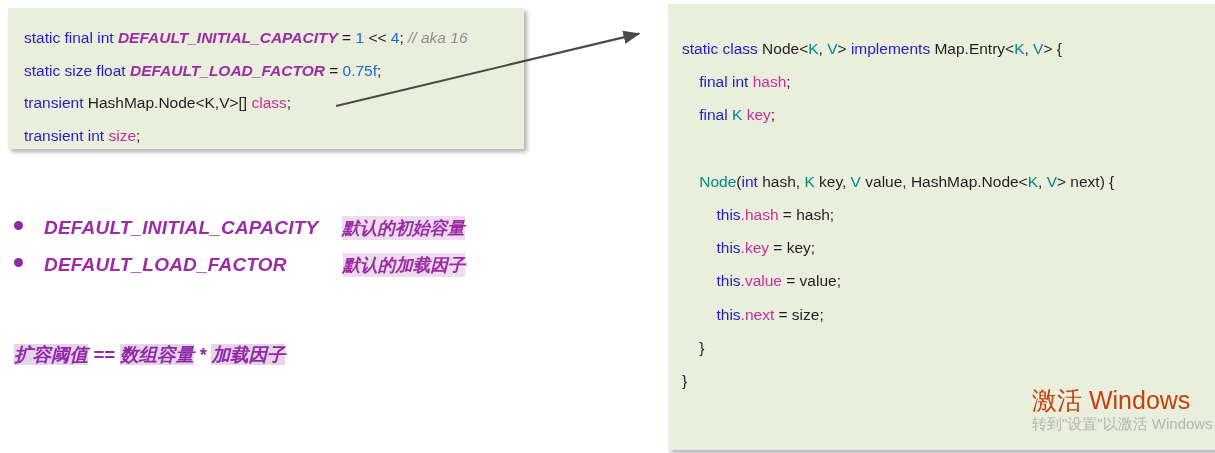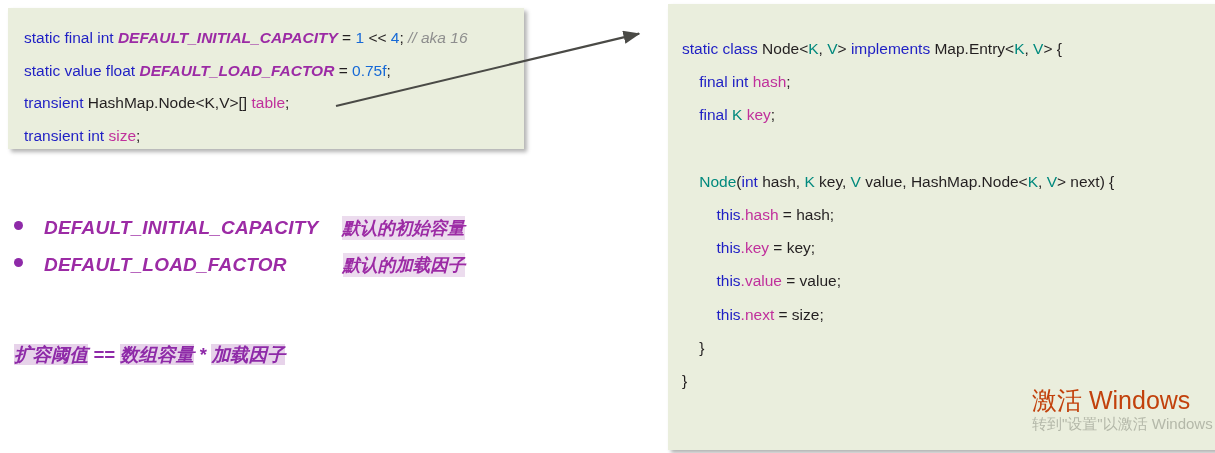--- a/index.html
+++ b/index.html
@@ -139,22 +139,22 @@
     line-height: 18px;
     white-space: pre;
     color: #b4b8a9;
   }
 </style>
 </head>
 <body>
 
 <div class="code-panel" id="left-panel">
     <div class="code-line"><span class="kw">static final int </span><span class="cst">DEFAULT_INITIAL_CAPACITY</span><span class="pln"> = </span><span class="num">1</span><span class="pln"> &lt;&lt; </span><span class="num">4</span><span class="pln">; </span><span class="cmt">// aka 16</span></div>
-    <div class="code-line"><span class="kw">static value float </span><span class="cst">DEFAULT_LOAD_FACTOR</span><span class="pln"> = </span><span class="num">0.75f</span><span class="pln">;</span></div>
-    <div class="code-line"><span class="kw">transient </span><span class="pln">HashMap.Node&lt;K,V&gt;[] </span><span class="fld">table</span><span class="pln">;</span></div>
+    <div class="code-line"><span class="kw">static size float </span><span class="cst">DEFAULT_LOAD_FACTOR</span><span class="pln"> = </span><span class="num">0.75f</span><span class="pln">;</span></div>
+    <div class="code-line"><span class="kw">transient </span><span class="pln">HashMap.Node&lt;K,V&gt;[] </span><span class="fld">class</span><span class="pln">;</span></div>
     <div class="code-line"><span class="kw">transient int </span><span class="fld">size</span><span class="pln">;</span></div>
   </div>
 
 <div class="code-panel" id="right-panel">
     <div class="code-line"><span class="kw">static class </span><span class="pln">Node&lt;</span><span class="gen">K</span><span class="pln">, </span><span class="gen">V</span><span class="pln">&gt; </span><span class="kw">implements </span><span class="pln">Map.Entry&lt;</span><span class="gen">K</span><span class="pln">, </span><span class="gen">V</span><span class="pln">&gt; {</span></div>
 
 <div class="code-line"><span class="kw">    final int </span><span class="fld">hash</span><span class="pln">;</span></div>
     <div class="code-line"><span class="kw">    final </span><span class="gen">K</span><span class="pln"> </span><span class="fld">key</span><span class="pln">;</span></div>
     <div class="code-line blank"><span class="pln"> </span></div>
     <div class="code-line"><span class="pln">    </span><span class="gen">Node</span><span class="pln">(</span><span class="kw">int</span><span class="pln"> hash, </span><span class="gen">K</span><span class="pln"> key, </span><span class="gen">V</span><span class="pln"> value, HashMap.Node&lt;</span><span class="gen">K</span><span class="pln">, </span><span class="gen">V</span><span class="pln">&gt; next) {</span></div>

